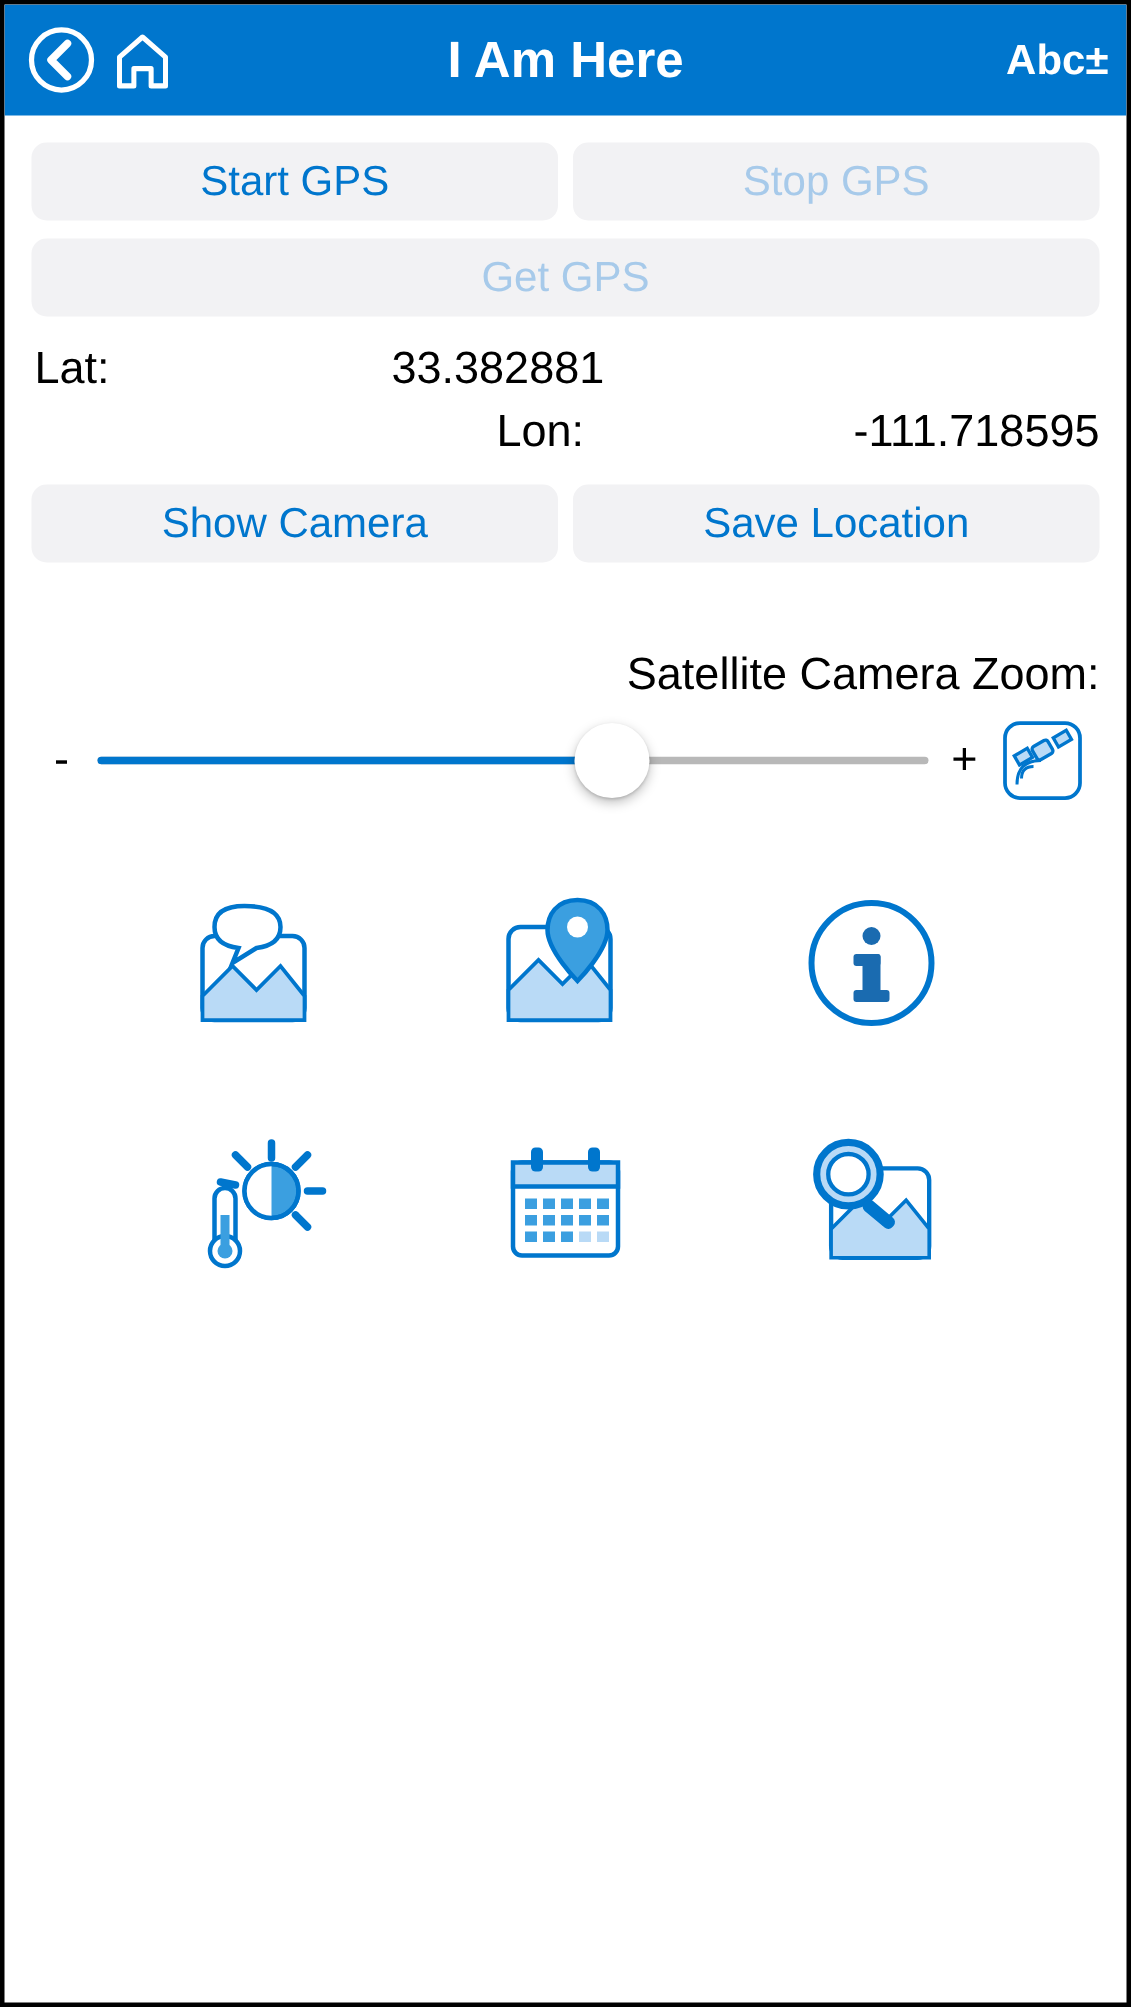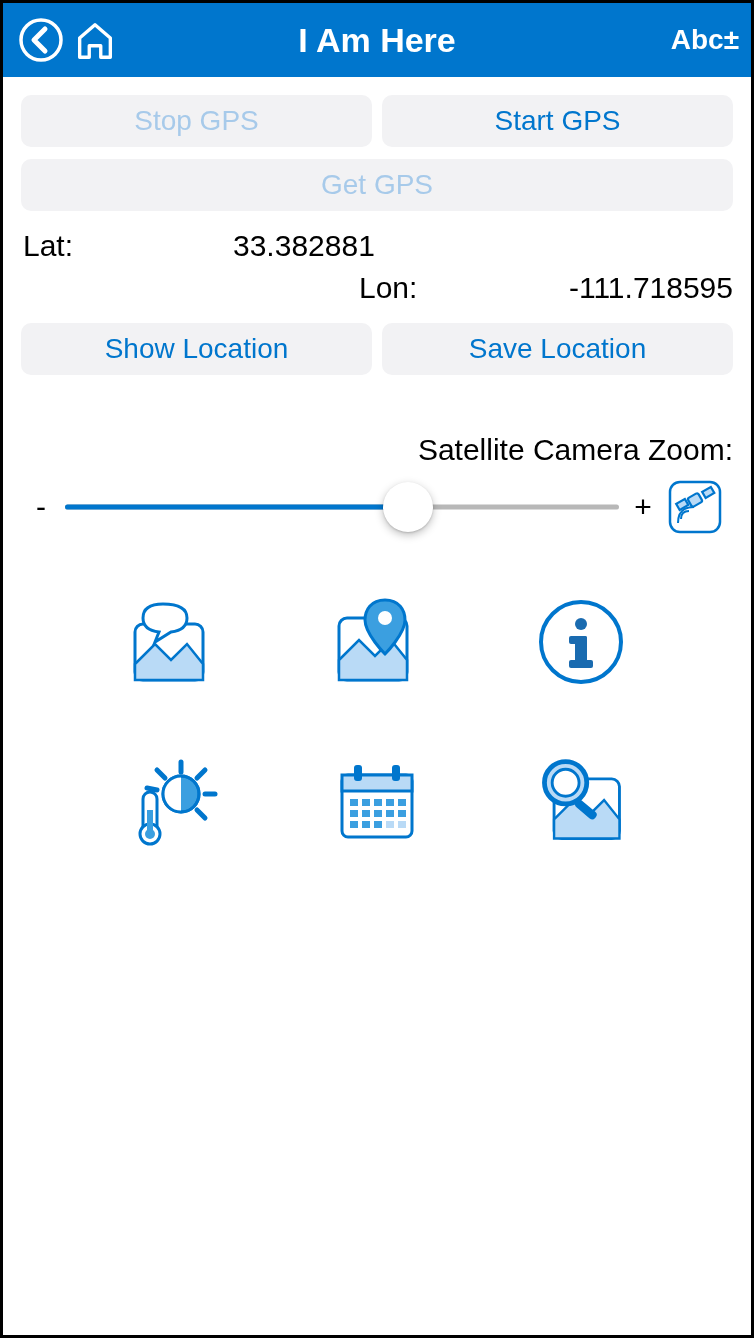--- a/index.html
+++ b/index.html
@@ -48,21 +48,21 @@
     font-size:28px;
     color:#0076cd;
     cursor:pointer;
   }
   .btn.disabled { color:#a7caea; }
   .row2 { display:flex; gap:10px; margin-bottom:12px; }
   .row2 .btn { flex:1; }
   .btn-full { width:100%; margin-bottom:18px; }
   .coord-row { display:flex; align-items:center; font-size:30px; margin:8px 0; padding-left:2px; }
   .coord-label { width:210px; color:#000; }
-  .coord-val { color:#000; }
+  .coord-val { color:#000;margin-left:28px; }
   .zoom-label { text-align:right; font-size:30px; margin-top:58px; margin-bottom:10px; color:#000; }
   .slider-row { display:flex; align-items:center; gap:14px; padding:0 10px; }
   .slider-row .pm { font-size:30px; color:#000; width:20px; text-align:center; }
   .slider {
     flex:1; height:60px; position:relative;
   }
   .track {
     position:absolute; left:0; right:0; top:50%; height:5px; transform:translateY(-50%);
     background:#b8b8b8; border-radius:3px;
   }
@@ -104,37 +104,37 @@
       <path d="M8 22 L24 8 L40 22 V42 H30 V30 H18 V42 H8 Z" fill="none" stroke="#fff" stroke-width="3.5" stroke-linejoin="round"></path>
     </svg>
   </div>
   <div class="title">I Am Here</div>
   <div class="abc">Abc±</div>
 </div>
 
 <div class="content">
 
   <div class="row2">
+    <div class="btn">Start GPS</div>
     <div class="btn disabled">Stop GPS</div>
-    <div class="btn">Start GPS</div>
   </div>
 
   <div class="btn btn-full disabled">Get GPS</div>
 
   <div class="coord-row">
     <span class="coord-label">Lat:</span>
     <span class="coord-val">33.382881</span>
   </div>
   <div class="coord-row" style="margin-bottom:18px;justify-content:flex-end;">
     <span class="coord-label">Lon:</span>
     <span class="coord-val">-111.718595</span>
   </div>
 
   <div class="row2">
-    <div class="btn">Show Location</div>
+    <div class="btn">Show Camera</div>
     <div class="btn">Save Location</div>
   </div>
 
   <div class="zoom-label">Satellite Camera Zoom:</div>
 
   <div class="slider-row">
     <span class="pm">-</span>
     <div class="slider">
       <div class="track"></div>
       <div class="track-fill"></div>

